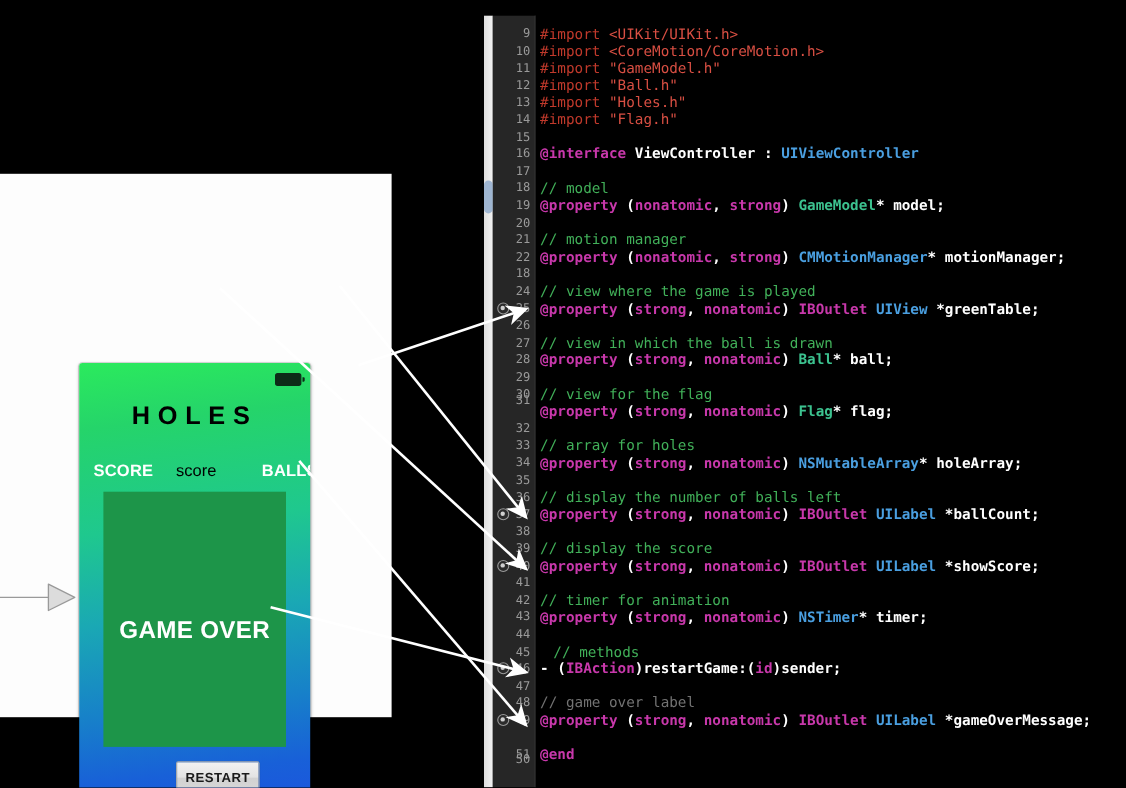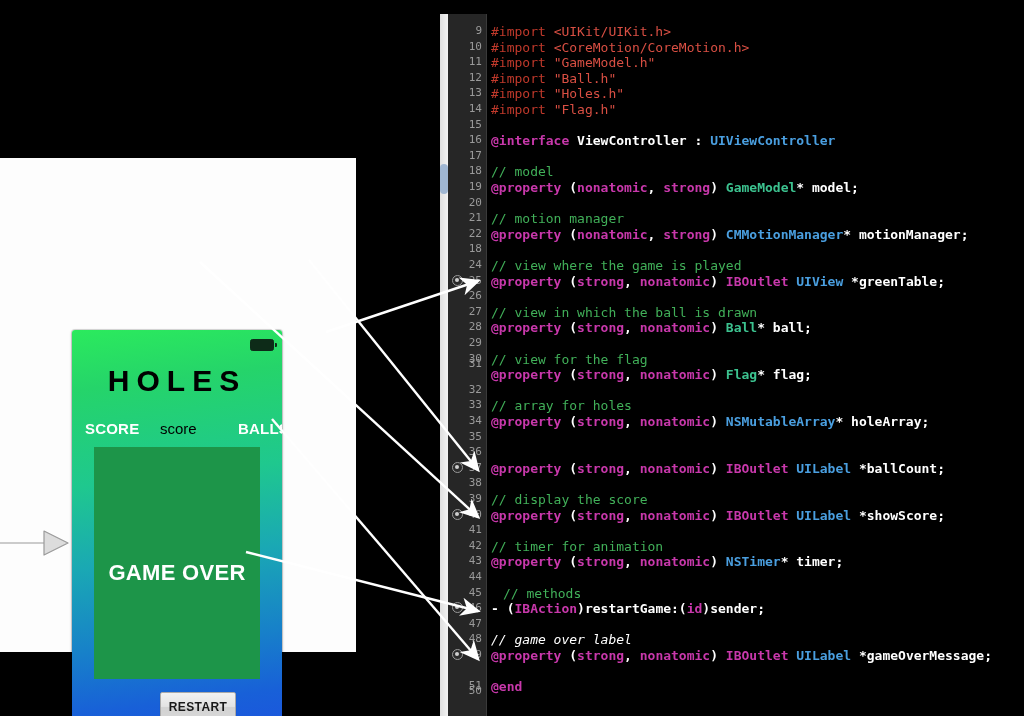--- a/index.html
+++ b/index.html
@@ -22,21 +22,21 @@
       background:linear-gradient(173deg,#2bea5d 0%,#25d46a 14%,#1fc88e 36%,#1aa8b4 55%,#1781c9 74%,#1860d8 88%,#1d52e0 100%);
       box-shadow:0 0 0 1px rgba(0,0,0,.12), 0 1px 3px rgba(0,0,0,.35);
       overflow:hidden;}
 
   #battery-icon{position:absolute;right:8px;top:9px;width:22px;height:10px;
       border:1.6px solid #0d2b18;border-radius:2.5px;background:#0d2b18;}
   #battery-icon:after{content:"";position:absolute;right:-4px;top:2.5px;
       width:2px;height:4px;background:#0d2b18;border-radius:0 1px 1px 0;}
 
   #title-holes{position:absolute;left:0;right:0;top:34px;text-align:center;
-      color:#000;font-size:30px;font-weight:bold;letter-spacing:7px;}
+      color:#000;font-size:23px;font-weight:bold;letter-spacing:7px;}
 
   .stat-label{position:absolute;color:#fff;font-size:15px;font-weight:bold;
       letter-spacing:.2px;white-space:nowrap;}
   .stat-value{position:absolute;color:#000;font-size:15px;white-space:nowrap;}
   #score-label{left:13px;top:90px;}
   #score-value{left:88px;top:90px;}
   #balls-label{left:166px;top:90px;}
 
   #green-table{position:absolute;left:22px;top:117px;width:166px;height:232px;
       background:#1d9549;}
@@ -184,32 +184,33 @@
         <div class="code-line" style="top: 275.2px; left: 4px;"></div>
         <div class="code-line" style="top: 290.8px; left: 4px;"><span style="color: rgb(65, 176, 89);">// view in which the ball is drawn</span></div>
         <div class="code-line" style="top: 306.4px; left: 4px;"><span style="color: rgb(200, 56, 171); font-weight: bold;">@property</span><span style="color: rgb(255, 255, 255); font-weight: bold;"> (</span><span style="color: rgb(200, 56, 171); font-weight: bold;">strong</span><span style="color: rgb(255, 255, 255); font-weight: bold;">, </span><span style="color: rgb(200, 56, 171); font-weight: bold;">nonatomic</span><span style="color: rgb(255, 255, 255); font-weight: bold;">) </span><span style="color: rgb(60, 194, 143); font-weight: bold;">Ball</span><span style="color: rgb(255, 255, 255); font-weight: bold;">* ball;</span></div>
         <div class="code-line" style="top: 322px; left: 4px;"></div>
         <div class="code-line" style="top: 337.6px; left: 4px;"><span style="color: rgb(65, 176, 89);">// view for the flag</span></div>
         <div class="code-line" style="top: 353.2px; left: 4px;"><span style="color: rgb(200, 56, 171); font-weight: bold;">@property</span><span style="color: rgb(255, 255, 255); font-weight: bold;"> (</span><span style="color: rgb(200, 56, 171); font-weight: bold;">strong</span><span style="color: rgb(255, 255, 255); font-weight: bold;">, </span><span style="color: rgb(200, 56, 171); font-weight: bold;">nonatomic</span><span style="color: rgb(255, 255, 255); font-weight: bold;">) </span><span style="color: rgb(60, 194, 143); font-weight: bold;">Flag</span><span style="color: rgb(255, 255, 255); font-weight: bold;">* flag;</span></div>
         <div class="code-line" style="top: 368.8px; left: 4px;"></div>
         <div class="code-line" style="top: 384.4px; left: 4px;"><span style="color: rgb(65, 176, 89);">// array for holes</span></div>
         <div class="code-line" style="top: 400px; left: 4px;"><span style="color: rgb(200, 56, 171); font-weight: bold;">@property</span><span style="color: rgb(255, 255, 255); font-weight: bold;"> (</span><span style="color: rgb(200, 56, 171); font-weight: bold;">strong</span><span style="color: rgb(255, 255, 255); font-weight: bold;">, </span><span style="color: rgb(200, 56, 171); font-weight: bold;">nonatomic</span><span style="color: rgb(255, 255, 255); font-weight: bold;">) </span><span style="color: rgb(74, 159, 224); font-weight: bold;">NSMutableArray</span><span style="color: rgb(255, 255, 255); font-weight: bold;">* holeArray;</span></div>
         <div class="code-line" style="top: 415.6px; left: 4px;"></div>
+        <div class="code-line" style="top: 431.2px; left: 4px;"><span style="color: rgb(65, 176, 89);">// display the number of balls left</span></div>
         <div class="code-line" style="top: 446.8px; left: 4px;"><span style="color: rgb(200, 56, 171); font-weight: bold;">@property</span><span style="color: rgb(255, 255, 255); font-weight: bold;"> (</span><span style="color: rgb(200, 56, 171); font-weight: bold;">strong</span><span style="color: rgb(255, 255, 255); font-weight: bold;">, </span><span style="color: rgb(200, 56, 171); font-weight: bold;">nonatomic</span><span style="color: rgb(255, 255, 255); font-weight: bold;">) </span><span style="color: rgb(200, 56, 171); font-weight: bold;">IBOutlet</span><span style="color: rgb(255, 255, 255); font-weight: bold;"> </span><span style="color: rgb(74, 159, 224); font-weight: bold;">UILabel</span><span style="color: rgb(255, 255, 255); font-weight: bold;"> *ballCount;</span></div>
         <div class="code-line" style="top: 462.4px; left: 4px;"></div>
         <div class="code-line" style="top: 478px; left: 4px;"><span style="color: rgb(65, 176, 89);">// display the score</span></div>
         <div class="code-line" style="top: 493.6px; left: 4px;"><span style="color: rgb(200, 56, 171); font-weight: bold;">@property</span><span style="color: rgb(255, 255, 255); font-weight: bold;"> (</span><span style="color: rgb(200, 56, 171); font-weight: bold;">strong</span><span style="color: rgb(255, 255, 255); font-weight: bold;">, </span><span style="color: rgb(200, 56, 171); font-weight: bold;">nonatomic</span><span style="color: rgb(255, 255, 255); font-weight: bold;">) </span><span style="color: rgb(200, 56, 171); font-weight: bold;">IBOutlet</span><span style="color: rgb(255, 255, 255); font-weight: bold;"> </span><span style="color: rgb(74, 159, 224); font-weight: bold;">UILabel</span><span style="color: rgb(255, 255, 255); font-weight: bold;"> *showScore;</span></div>
         <div class="code-line" style="top: 509.2px; left: 4px;"></div>
         <div class="code-line" style="top: 524.8px; left: 4px;"><span style="color: rgb(65, 176, 89);">// timer for animation</span></div>
         <div class="code-line" style="top: 540.4px; left: 4px;"><span style="color: rgb(200, 56, 171); font-weight: bold;">@property</span><span style="color: rgb(255, 255, 255); font-weight: bold;"> (</span><span style="color: rgb(200, 56, 171); font-weight: bold;">strong</span><span style="color: rgb(255, 255, 255); font-weight: bold;">, </span><span style="color: rgb(200, 56, 171); font-weight: bold;">nonatomic</span><span style="color: rgb(255, 255, 255); font-weight: bold;">) </span><span style="color: rgb(74, 159, 224); font-weight: bold;">NSTimer</span><span style="color: rgb(255, 255, 255); font-weight: bold;">* timer;</span></div>
         <div class="code-line" style="top: 556px; left: 4px;"></div>
         <div class="code-line" style="top: 571.6px; left: 4px;"><span style="color: rgb(65, 176, 89); margin-left: 12px;">// methods</span></div>
         <div class="code-line" style="top: 587.2px; left: 4px;"><span style="color: rgb(255, 255, 255); font-weight: bold;">- (</span><span style="color: rgb(200, 56, 171); font-weight: bold;">IBAction</span><span style="color: rgb(255, 255, 255); font-weight: bold;">)restartGame:(</span><span style="color: rgb(200, 56, 171); font-weight: bold;">id</span><span style="color: rgb(255, 255, 255); font-weight: bold;">)sender;</span></div>
         <div class="code-line" style="top: 602.8px; left: 4px;"></div>
-        <div class="code-line" style="top: 618.4px; left: 4px;"><span style="color: #ffffff; font-style: italic;">// game over label</span></div>
+        <div class="code-line" style="top: 618.4px; left: 4px;"><span style="color: #737373;">// game over label</span></div>
         <div class="code-line" style="top: 634px; left: 4px;"><span style="color: rgb(200, 56, 171); font-weight: bold;">@property</span><span style="color: rgb(255, 255, 255); font-weight: bold;"> (</span><span style="color: rgb(200, 56, 171); font-weight: bold;">strong</span><span style="color: rgb(255, 255, 255); font-weight: bold;">, </span><span style="color: rgb(200, 56, 171); font-weight: bold;">nonatomic</span><span style="color: rgb(255, 255, 255); font-weight: bold;">) </span><span style="color: rgb(200, 56, 171); font-weight: bold;">IBOutlet</span><span style="color: rgb(255, 255, 255); font-weight: bold;"> </span><span style="color: rgb(74, 159, 224); font-weight: bold;">UILabel</span><span style="color: rgb(255, 255, 255); font-weight: bold;"> *gameOverMessage;</span></div>
         <div class="code-line" style="top: 649.6px; left: 4px;"></div>
         <div class="code-line" style="top: 665.2px; left: 4px;"><span style="color: rgb(200, 56, 171); font-weight: bold;">@end</span></div>
       </div>
   </div>
 
   <svg id="arrows" viewBox="0 0 1024 716">
     <defs>
       <marker id="ah" markerWidth="9" markerHeight="9" refX="7.2" refY="4.5" orient="auto" markerUnits="strokeWidth">
         <path d="M0,0.6 L8.4,4.5 L0,8.4 L2.4,4.5 Z" fill="#ffffff"></path>

